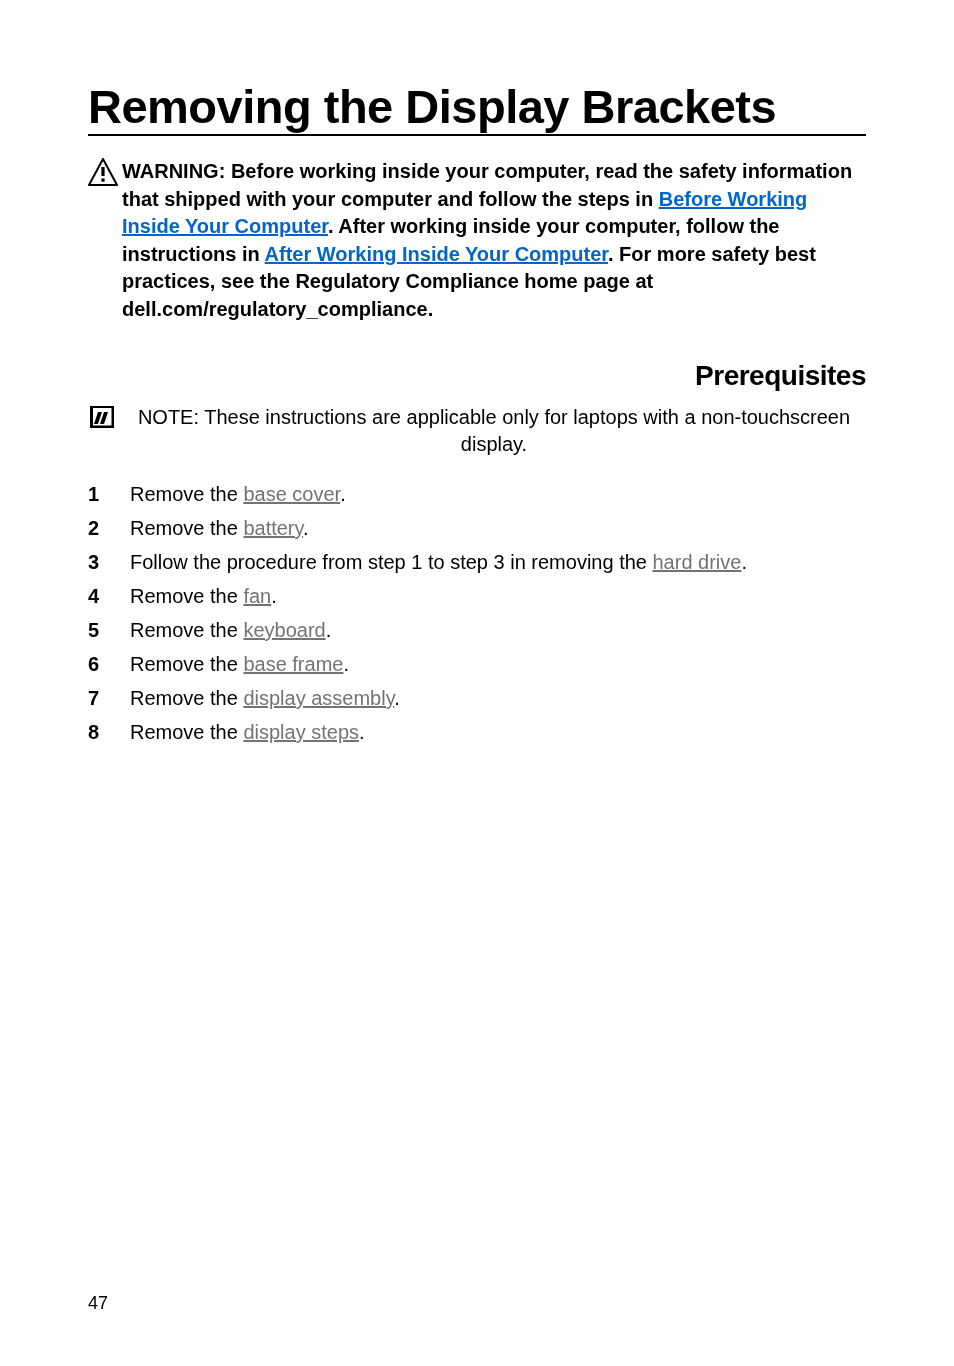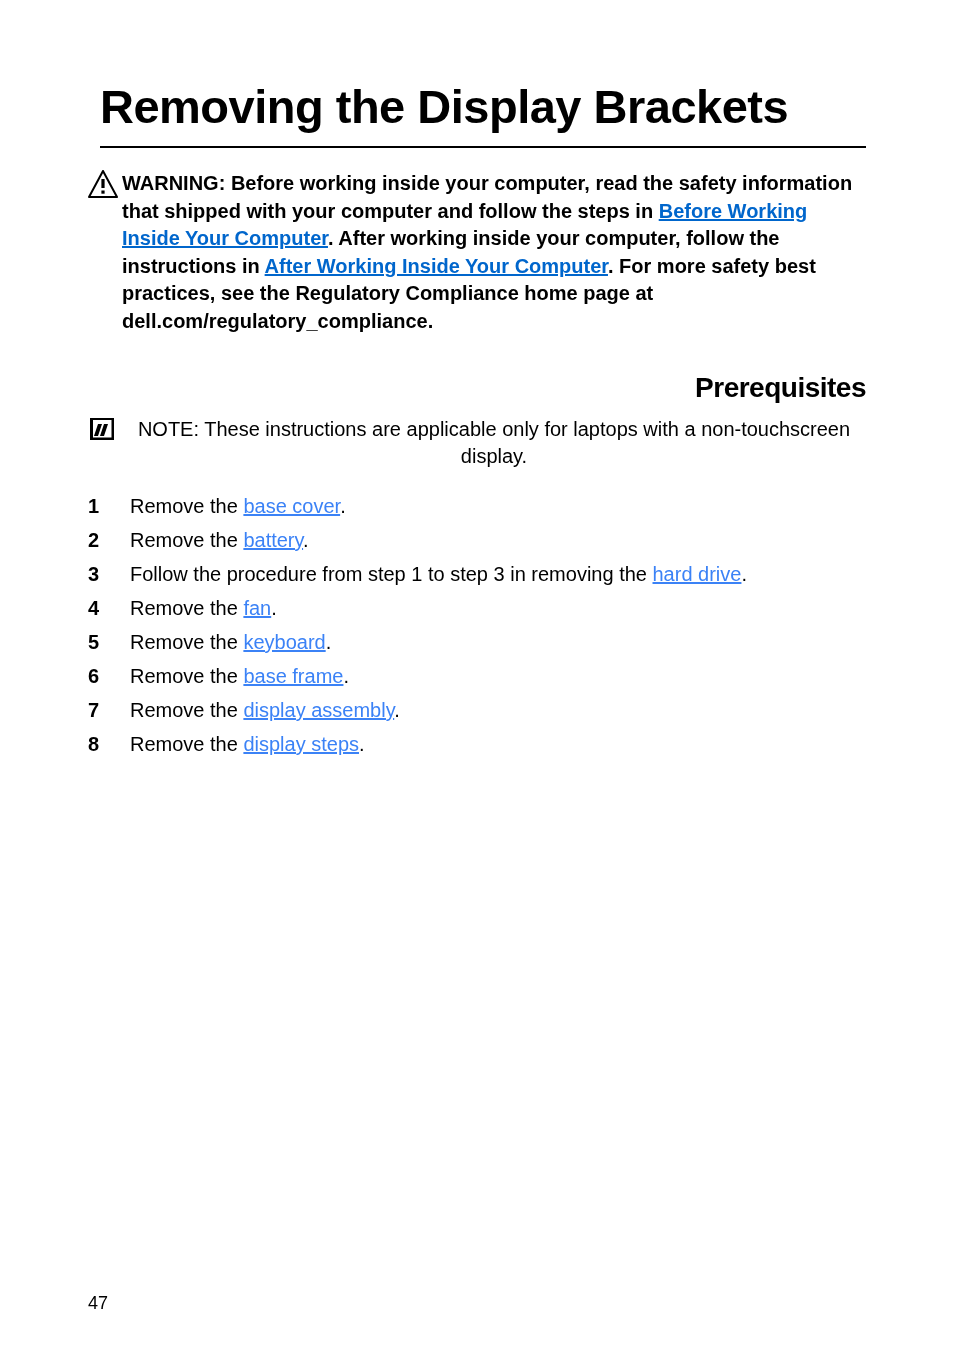--- a/index.html
+++ b/index.html
@@ -15,42 +15,42 @@
     box-sizing: border-box;
     width: 954px;
     height: 1366px;
     padding: 80px 88px 40px 88px;
     position: relative;
   }
   h1.title {
     font-size: 47px;
     font-weight: 700;
     letter-spacing: -0.5px;
-    margin: 0 0 8px 12px;
-    padding-bottom: 12px;
+    margin: 0 0 8px 0;
+    padding-bottom: 0;
     border-bottom: 2px solid #000;
     line-height: 1.15;
   }
   .block {
     display: flex;
     align-items: flex-start;
     margin-top: 22px;
   }
   .icon-col {
     flex: 0 0 34px;
     display: flex;
     justify-content: flex-start;
   }
   .block-text {
     flex: 1;
     font-size: 20px;
     line-height: 1.38;
   }
   .bold { font-weight: 700; }
-  a.link { color: #3b82f6; text-decoration: underline; }
+  a.link { color: #737373; text-decoration: underline; }
   a.link-bold { color: #0066cc; text-decoration: underline; font-weight: 700; }
   h2.section {
     font-size: 28px;
     font-weight: 700;
     margin: 36px 0 10px 0;
     letter-spacing: -0.5px;
     text-align: right;
   }
   .note-text {
     font-size: 20px;

